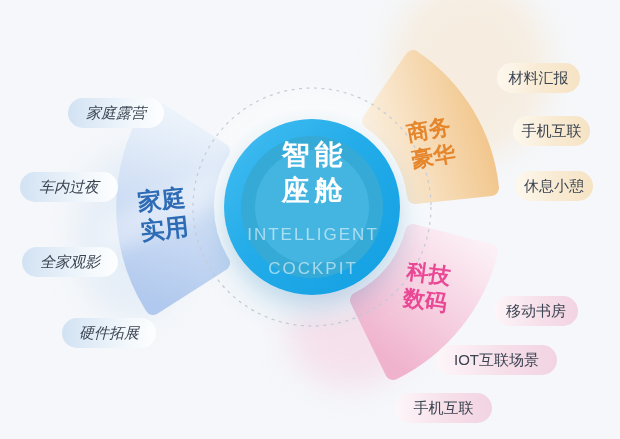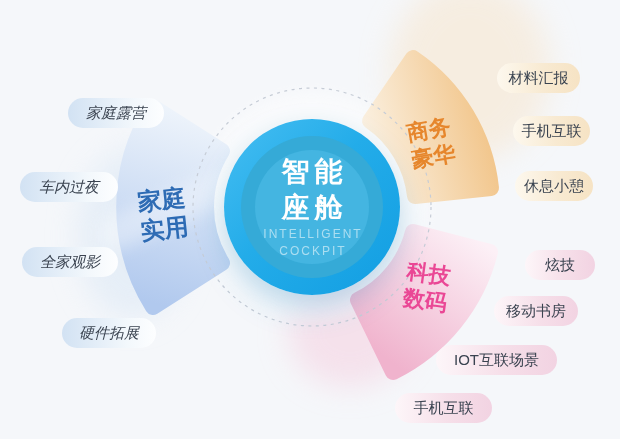--- a/index.html
+++ b/index.html
@@ -27,22 +27,22 @@
   .ring-inner{
     position:absolute;left:31px;top:31px;width:114px;height:114px;border-radius:50%;
     background:#44b5e1;
   }
   .center-text{position:relative;text-align:center;z-index:2;}
   .center-text .zh{
     color:#ffffff;font-size:28px;font-weight:700;line-height:36px;
     letter-spacing:5px;padding-left:5px;text-align:center;
   }
   .center-text .en{
-    color:rgba(255,255,255,.55);font-size:12px;line-height:17px;
-    letter-spacing:2px;padding-left:2px;margin-top:0;
+    color:rgba(255,255,255,.55);font-size:17px;line-height:17px;
+    letter-spacing:2px;padding-left:2px;margin-top:17px;
   }
   .center-text .en:first-of-type{margin-top:7px;}
 
   
   .cat{
     position:absolute;font-weight:700;text-align:center;
     transform:translate(-50%,-50%);
   }
   .cat div{white-space:nowrap;}
   .cat-family{left:163px;top:214px;font-size:24px;line-height:29px;color:#2d6bb4;
@@ -132,18 +132,17 @@
 
   <div class="pill f" style="left:68px;top:98px;width:96px">家庭露营</div>
   <div class="pill f" style="left:20px;top:172px;width:98px">车内过夜</div>
   <div class="pill f" style="left:22px;top:247px;width:96px">全家观影</div>
   <div class="pill f" style="left:62px;top:318px;width:94px">硬件拓展</div>
 
   <div class="pill b" style="left:497px;top:63px;width:83px">材料汇报</div>
   <div class="pill b" style="left:513px;top:116px;width:77px">手机互联</div>
   <div class="pill b" style="left:515px;top:171px;width:78px">休息小憩</div>
 
-  <div class="pill t" style="left:525px;top:250px;width:70px">炫技</div>
   <div class="pill t" style="left:494px;top:296px;width:84px">移动书房</div>
   <div class="pill t" style="left:436px;top:345px;width:121px">IOT互联场景</div>
   <div class="pill t" style="left:395px;top:393px;width:97px">手机互联</div>
 
 </div>
 
 </body></html>

